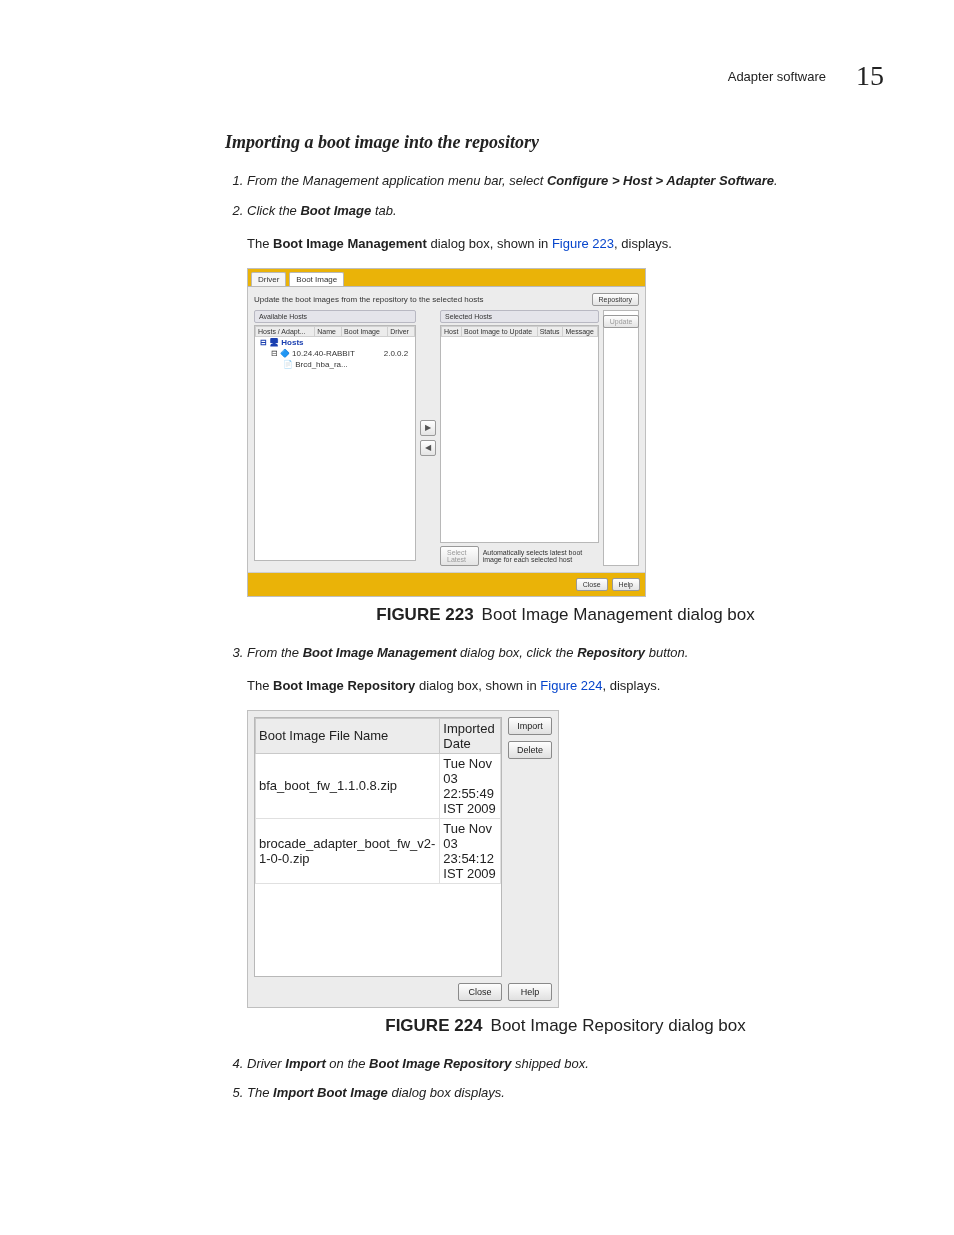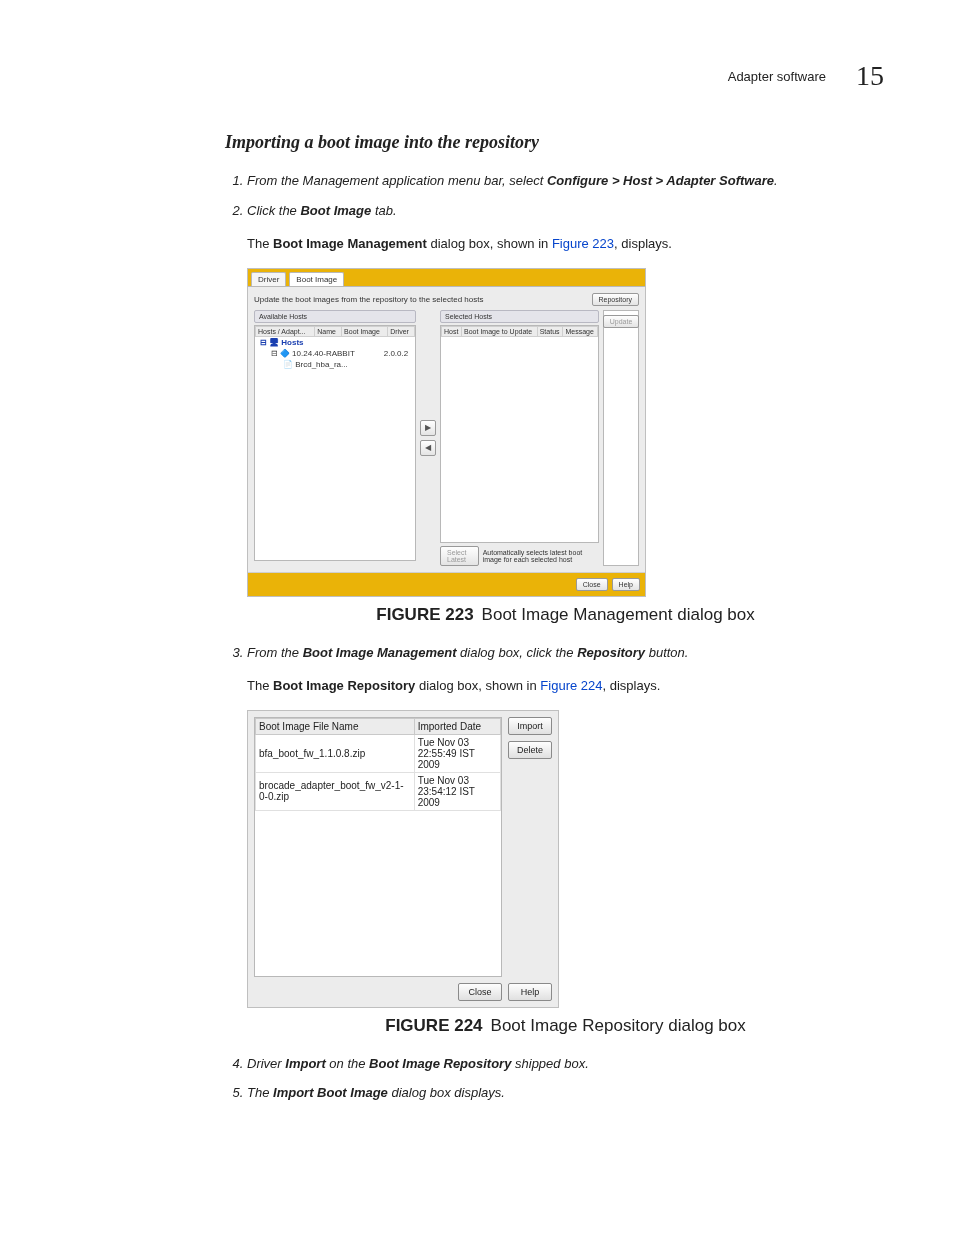--- a/index.html
+++ b/index.html
@@ -75,21 +75,21 @@
 
   
   .dlg2 {
     width: 312px;
     background:#ececec;
     border:1px solid #bfbfbf;
     font-size:9px;
     padding:6px;
   }
   .dlg2 .row { display:flex; gap:6px; }
-  .dlg2 table { border-collapse:collapse; width:100%; background:#fff; font-size:10px; }
+  .dlg2 table { border-collapse:collapse; width:100%; background:#fff; font-size:13px; }
   .dlg2 th { background:#ececec; border:1px solid #c9c9c9; text-align:left; padding:2px 3px; font-weight:400; }
   .dlg2 td { border:1px solid #e0e0e0; padding:2px 3px; }
   .dlg2 .tblwrap { border:1px solid #b8b8b8; background:#fff; flex:1; height:260px; overflow:hidden; }
   .dlg2 .side { width:44px; display:flex; flex-direction:column; gap:6px; }
   .dlg2 .btn { border:1px solid #8a8a8a; background:linear-gradient(#fefefe,#e0e0e0); padding:3px 0; border-radius:2px; text-align:center; font-size:9px; }
   .dlg2 .footer { display:flex; justify-content:flex-end; gap:6px; margin-top:6px; }
   .dlg2 .footer .btn { width:44px; }
 </style>
 </head>
 <body>

